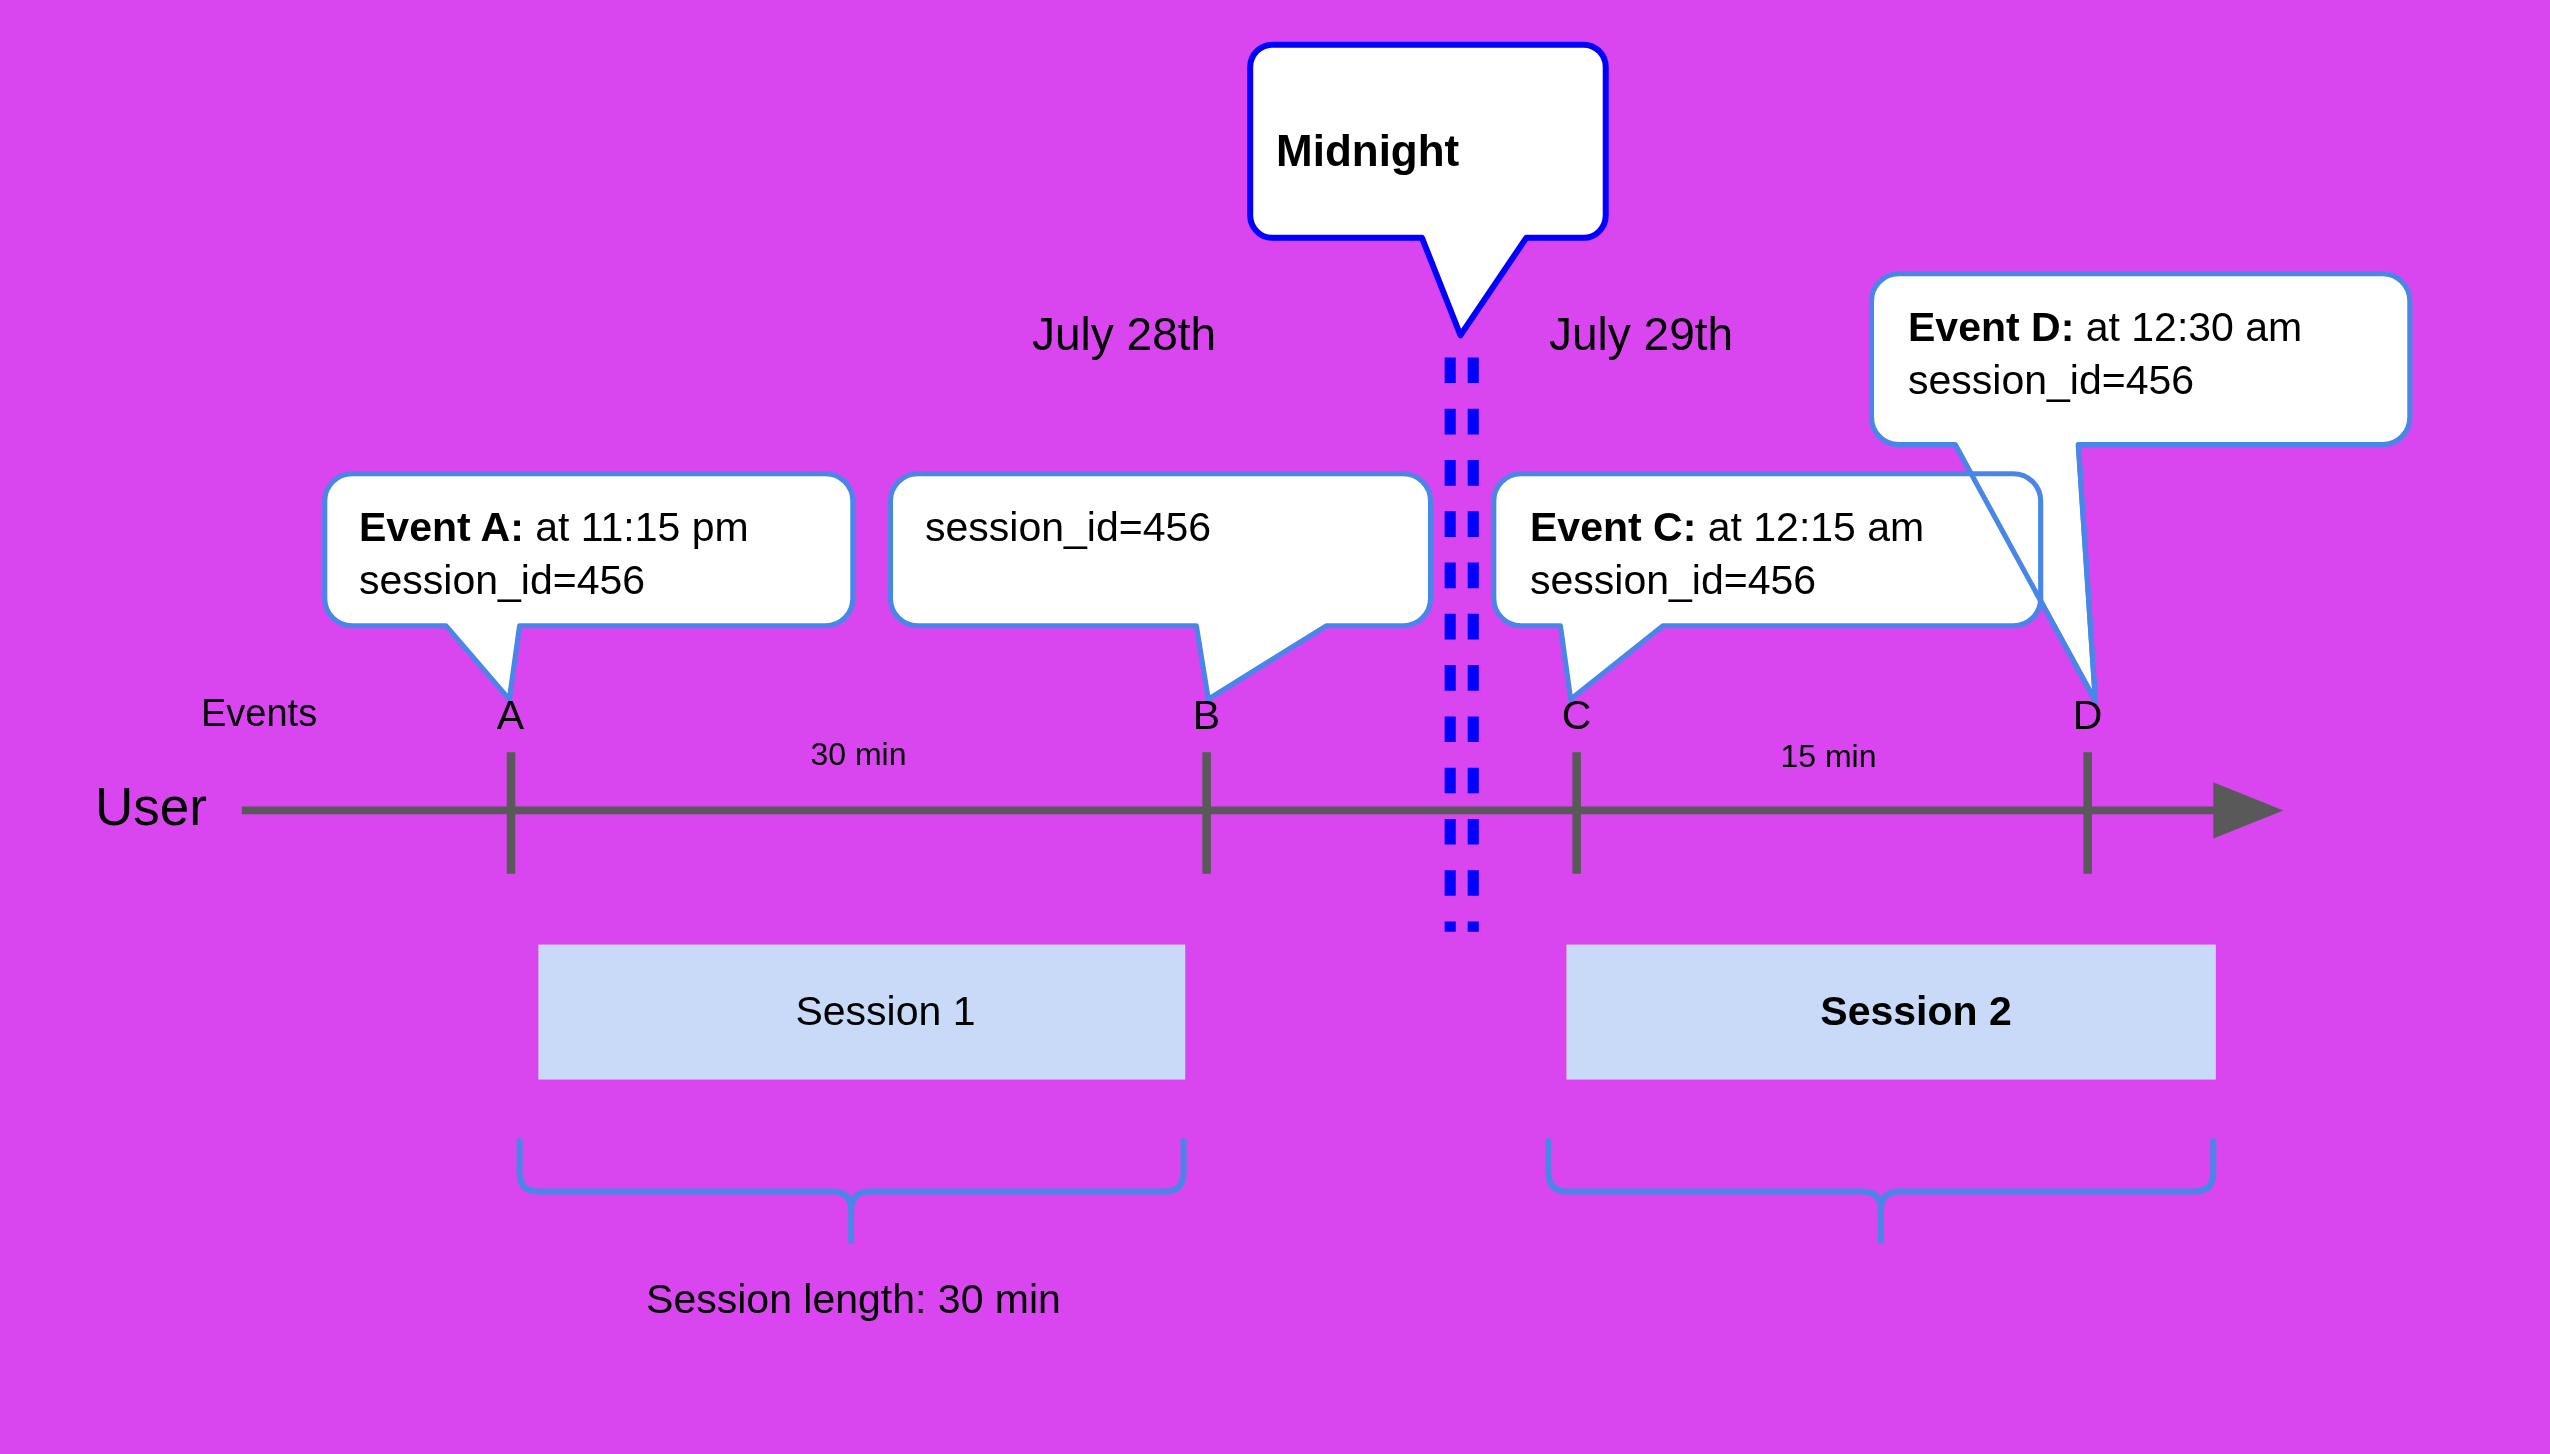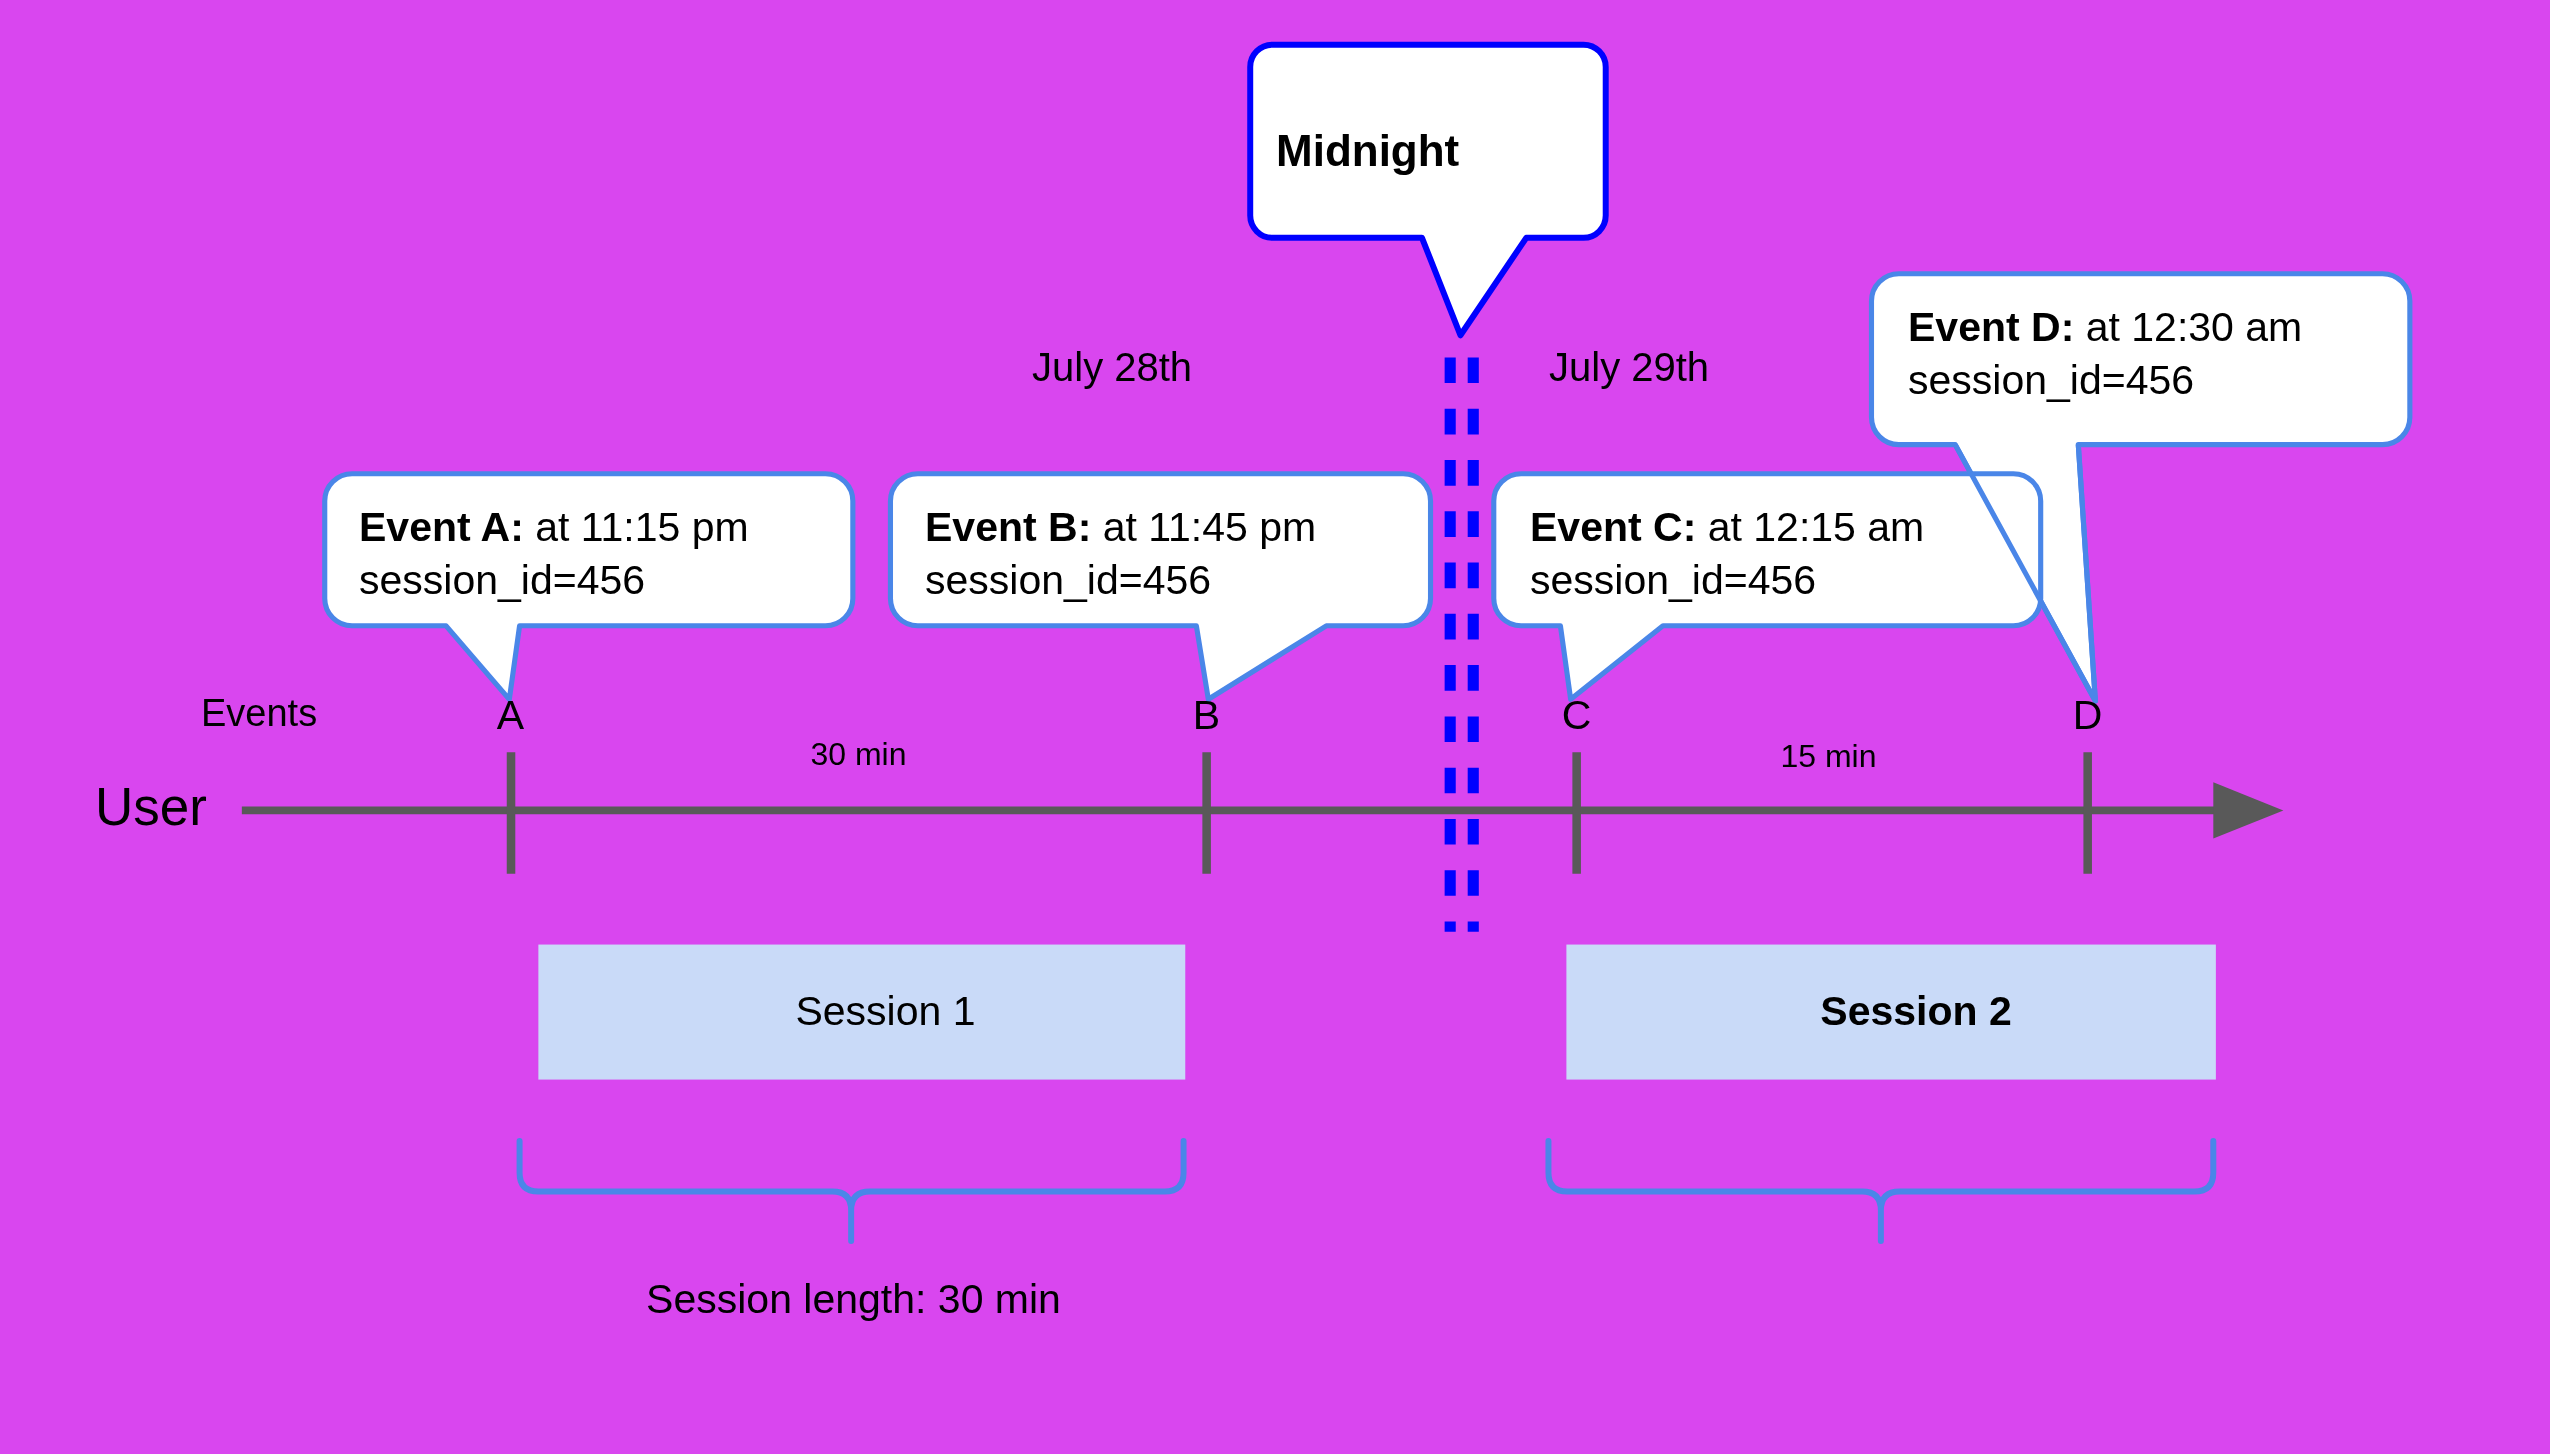--- a/index.html
+++ b/index.html
@@ -43,23 +43,22 @@
 
   
   .midnight-label {
     font-size: 44px;
     font-weight: bold;
     color: #000000;
   }
 
   
   .date-label {
-    font-size: 40px;
-    color: #000000;
-    margin-top: 36px;
+    font-size: 46px;
+    color: #000000;
   }
 
   
   .row-label-user {
     font-size: 53px;
     color: #000000;
     margin-left: 20px;
   }
   .row-label-events {
     font-size: 38px;
@@ -212,21 +211,20 @@
 
   <div class="txt date-label" style="left:1032px; top:310px;">July 28th</div>
   <div class="txt date-label" style="left:1549px; top:310px;">July 29th</div>
 
   <div class="txt callout-text" style="left:359px; top:501px;">
     <div><span class="lead">Event A:</span><span> at 11:15 pm</span></div>
     <div>session_id=456</div>
   </div>
 
   <div class="txt callout-text" style="left:925px; top:501px;">
-    <div><span class="lead">Event B:</span><span> at 11:45 pm</span></div>
     <div>session_id=456</div>
   </div>
 
   <div class="txt callout-text" style="left:1530px; top:501px;">
     <div><span class="lead">Event C:</span><span> at 12:15 am</span></div>
     <div>session_id=456</div>
   </div>
 
   <div class="txt callout-text" style="left:1908px; top:301px;">
     <div><span class="lead">Event D:</span><span> at 12:30 am</span></div>

